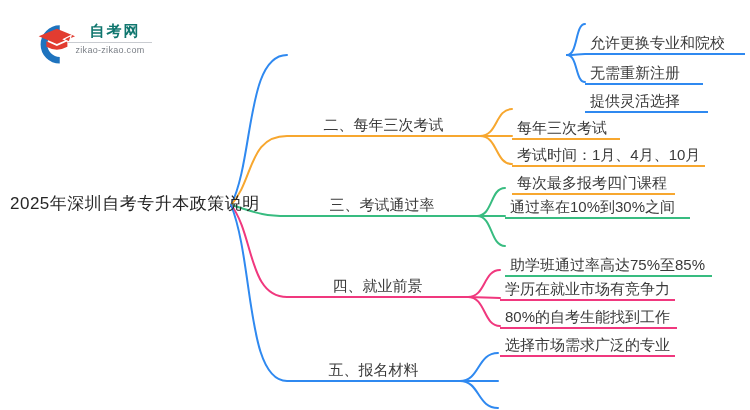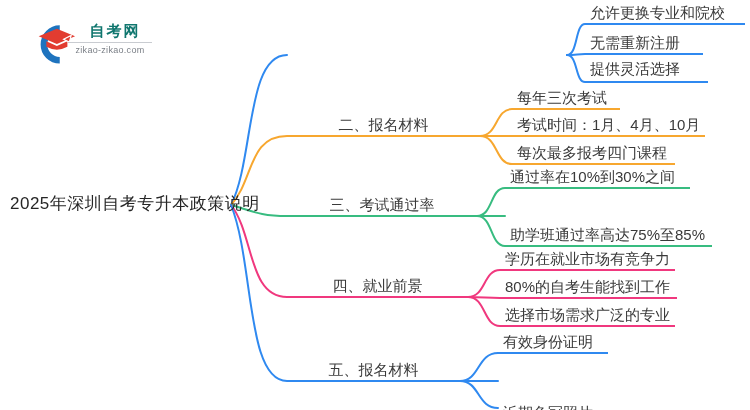--- a/index.html
+++ b/index.html
@@ -11,21 +11,21 @@
   .root-label{
     position:absolute;left:10px;top:192px;font-size:17px;color:#262626;
     white-space:nowrap;letter-spacing:0.5px;
   }
   .branch-label,.child-label{
     position:absolute;height:22px;box-sizing:border-box;
     border-bottom:2px solid #999;font-size:15px;color:#3a3a3a;
     white-space:nowrap;line-height:20px;
   }
   .branch-label{text-align:center;}
-  .child-label{text-align:left;padding-left:5px;}
+  .child-label{text-align:left;padding-left:5px;margin-top:30px;}
   
   .logo{position:absolute;left:32px;top:12px;width:120px;height:50px;}
   .logo-icon{position:absolute;left:0;top:10px;width:44px;height:44px;}
   .logo-title{
     position:absolute;left:46px;top:10px;width:74px;text-align:center;
     font-size:15px;font-weight:bold;color:#0f766e;letter-spacing:2px;
   }
   .logo-divider{position:absolute;left:36px;top:30px;width:84px;height:1px;background:#c9ccd1;}
   .logo-domain{
     position:absolute;left:36px;top:33px;width:84px;text-align:center;
@@ -75,33 +75,32 @@
     </svg>
     <div class="logo-title">自考网</div>
     <div class="logo-divider"></div>
     <div class="logo-domain">zikao-zikao.com</div>
   </div>
 
   <div class="root-label">2025年深圳自考专升本政策说明</div>
 
   <div class="child-label" style="left: 585px; top: 3px; width: 160px; border-bottom-color: rgb(47, 137, 240);">允许更换专业和院校</div>
   <div class="child-label" style="left: 585px; top: 33px; width: 118px; border-bottom-color: rgb(47, 137, 240);">无需重新注册</div>
-  <div class="child-label" style="left: 585px; top: 61px; width: 123px; border-bottom-color: rgb(47, 137, 240); font-family: Liberation Mono, monospace;">提供灵活选择</div>
+  <div class="child-label" style="left: 585px; top: 61px; width: 123px; border-bottom-color: rgb(47, 137, 240);">提供灵活选择</div>
 
-  <div class="branch-label" style="left: 287px; top: 115px; width: 193px; border-bottom-color: rgb(247, 167, 47);">二、报名材料</div>
+  <div class="branch-label" style="left: 287px; top: 115px; width: 193px; border-bottom-color: rgb(247, 167, 47);">二、每年三次考试</div>
   <div class="child-label" style="left: 512px; top: 88px; width: 108px; border-bottom-color: rgb(247, 167, 47);">每年三次考试</div>
   <div class="child-label" style="left: 512px; top: 115px; width: 193px; border-bottom-color: rgb(247, 167, 47);">考试时间：1月、4月、10月</div>
   <div class="child-label" style="left: 512px; top: 143px; width: 163px; border-bottom-color: rgb(247, 167, 47);">每次最多报考四门课程</div>
 
   <div class="branch-label" style="left: 287px; top: 195px; width: 190px; border-bottom-color: rgb(56, 188, 128);">三、考试通过率</div>
   <div class="child-label" style="left: 505px; top: 167px; width: 185px; border-bottom-color: rgb(56, 188, 128);">通过率在10%到30%之间</div>
   <div class="child-label" style="left: 505px; top: 225px; width: 207px; border-bottom-color: rgb(56, 188, 128);">助学班通过率高达75%至85%</div>
 
   <div class="branch-label" style="left: 287px; top: 276px; width: 181px; border-bottom-color: rgb(240, 56, 126);">四、就业前景</div>
   <div class="child-label" style="left: 500px; top: 249px; width: 175px; border-bottom-color: rgb(240, 56, 126);">学历在就业市场有竞争力</div>
   <div class="child-label" style="left: 500px; top: 277px; width: 177px; border-bottom-color: rgb(240, 56, 126);">80%的自考生能找到工作</div>
   <div class="child-label" style="left: 500px; top: 305px; width: 175px; border-bottom-color: rgb(240, 56, 126);">选择市场需求广泛的专业</div>
 
   <div class="branch-label" style="left: 287px; top: 360px; width: 173px; border-bottom-color: rgb(47, 137, 240);">五、报名材料</div>
-  <div class="child-label" style="left: 498px; top: 332px; width: 110px; border-bottom-color: rgb(47, 137, 240);">有效身份证明</div>
   <div class="child-label" style="left: 498px; top: 403px; width: 107px; border-bottom-color: rgb(47, 137, 240);">近期免冠照片</div>
 
 </div>
 
 </body></html>

